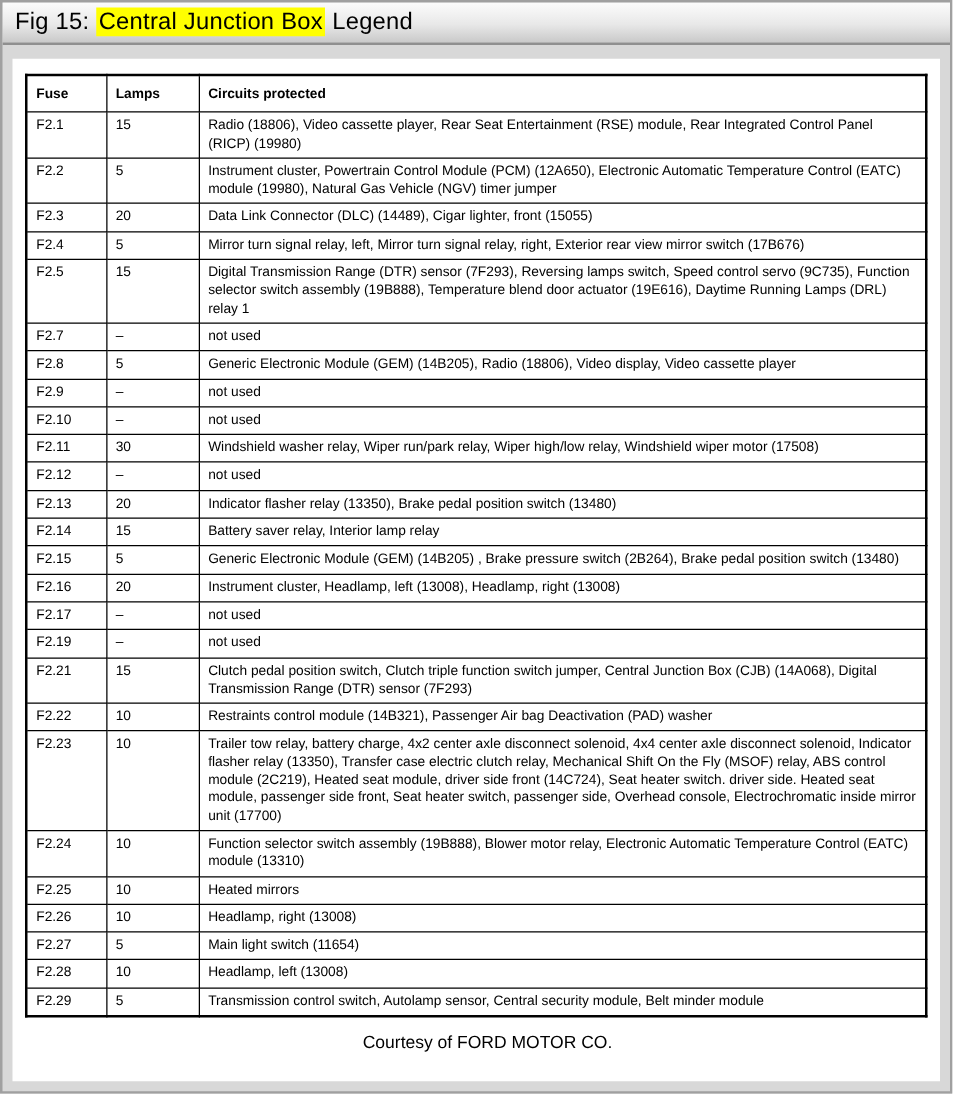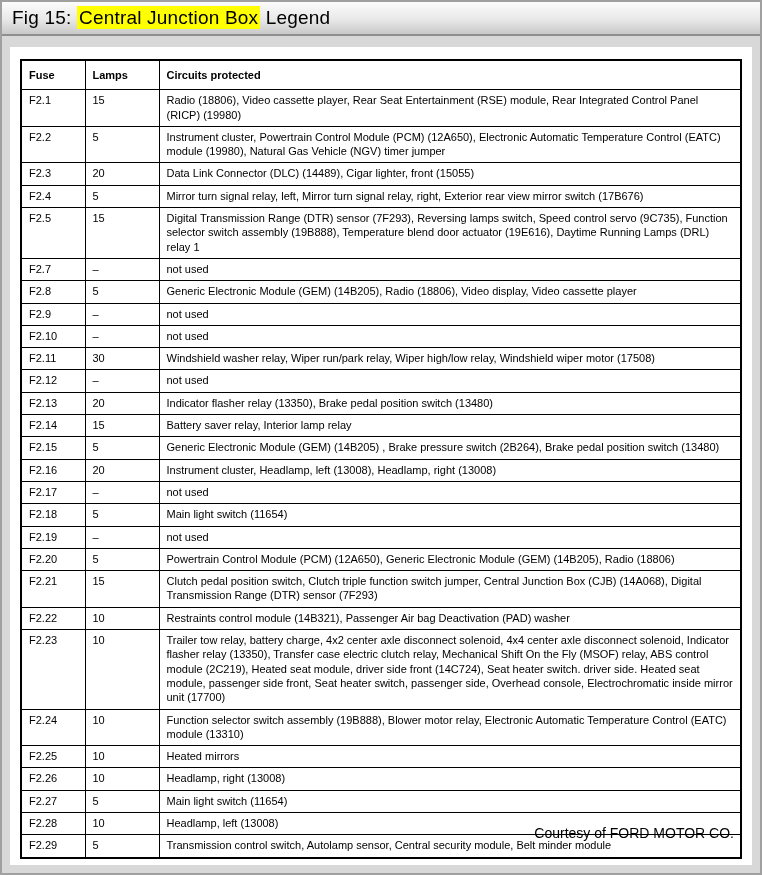--- a/index.html
+++ b/index.html
@@ -60,23 +60,23 @@
     font-weight: bold;
     padding-top: 7px;
     padding-bottom: 7px;
   }
   col.c-fuse { width: 64px; }
   col.c-amps { width: 74px; }
 
   .courtesy {
     position: absolute;
     left: 0;
-    right: 18px;
+    right: 0;
     bottom: 24px;
-    text-align: right;
+    text-align: center;
     font-size: 14px;
     margin-left: 18px;
   }
 </style>
 </head>
 <body>
 
 <div class="frame">
 
   <div class="figure-header">
@@ -188,37 +188,27 @@
     <td>20</td>
     <td>Instrument cluster, Headlamp, left (13008), Headlamp, right (13008)</td>
   </tr>
 
   <tr>
     <td>F2.17</td>
     <td>–</td>
     <td>not used</td>
   </tr>
 
-  <tr>
-    <td>F2.18</td>
-    <td>5</td>
-    <td>Main light switch (11654)</td>
-  </tr>
 
   <tr>
     <td>F2.19</td>
     <td>–</td>
     <td>not used</td>
   </tr>
 
-  <tr>
-    <td>F2.20</td>
-    <td>5</td>
-    <td>Powertrain Control Module (PCM) (12A650), Generic Electronic Module (GEM) (14B205), Radio (18806)</td>
-  </tr>
 
   <tr>
     <td>F2.21</td>
     <td>15</td>
     <td>Clutch pedal position switch, Clutch triple function switch jumper, Central Junction Box (CJB) (14A068), Digital Transmission Range (DTR) sensor (7F293)</td>
   </tr>
 
   <tr>
     <td>F2.22</td>
     <td>10</td>

